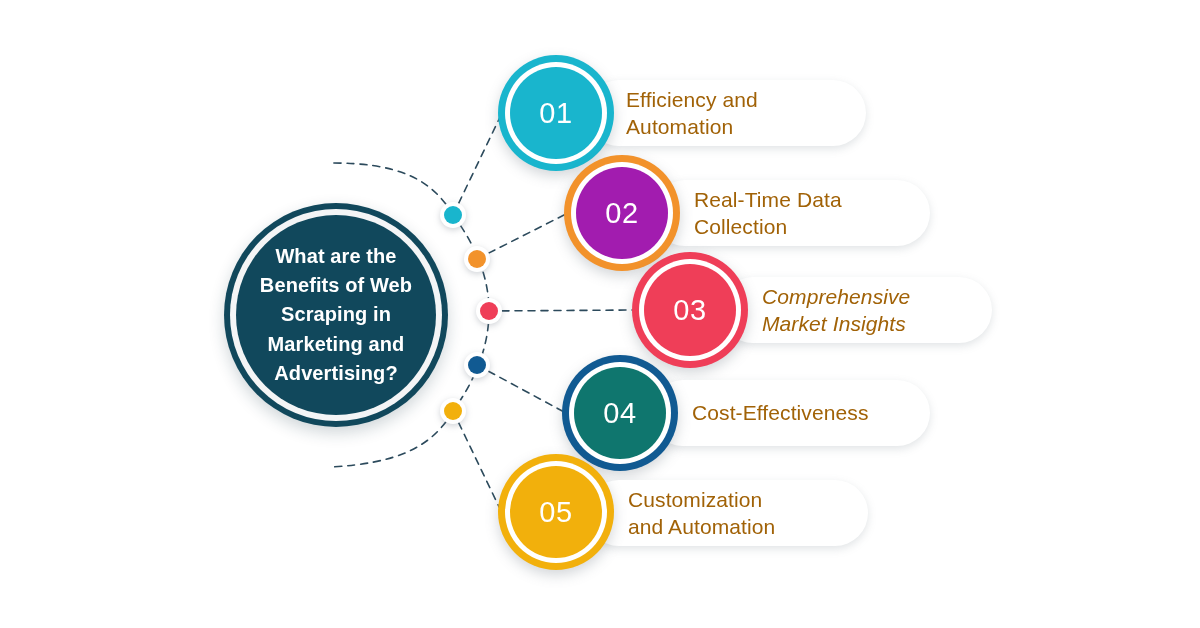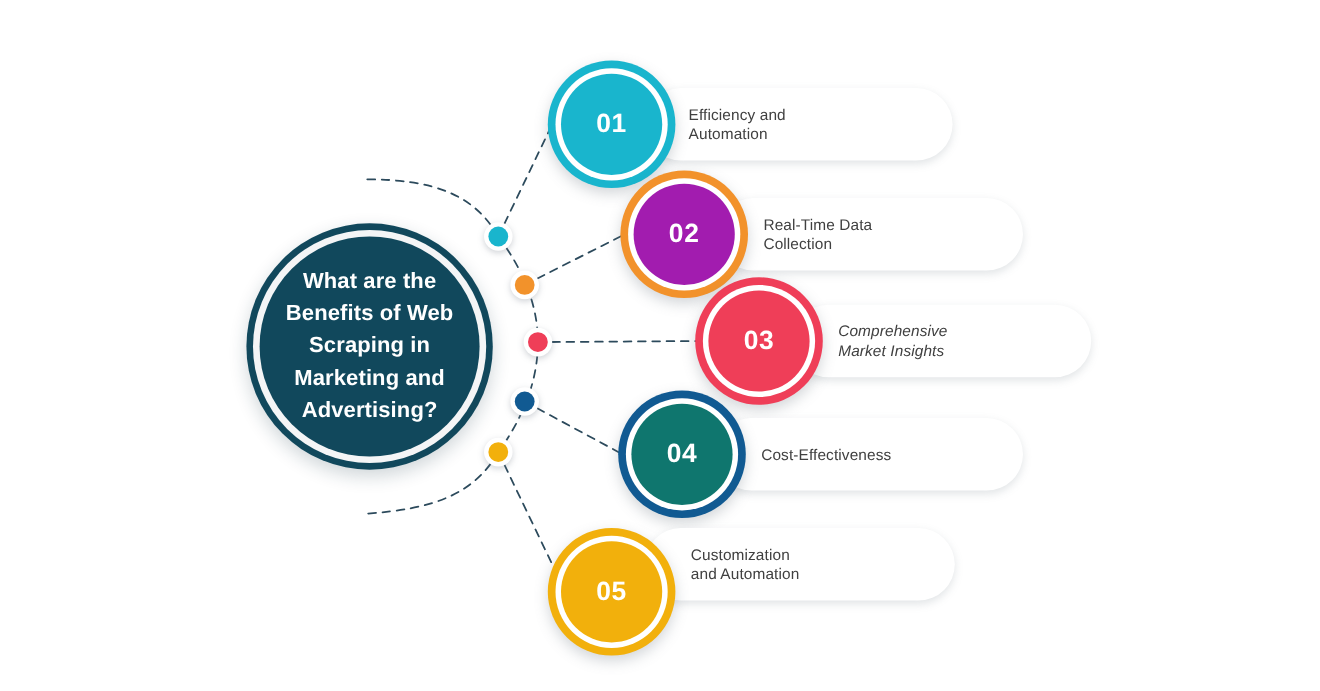--- a/index.html
+++ b/index.html
@@ -50,22 +50,22 @@
     position:absolute;
     height:66px;
     background:#ffffff;
     border-radius:33px;
     box-shadow:0 3px 8px rgba(120,130,140,.22);
   }
   .card-label{
     position:absolute;
     top:50%;
     transform:translateY(-50%);
-    color:#404040;
-    font-size:14px;
+    color:#a16207;
+    font-size:21px;
     font-weight:400;
     line-height:1.30;
     letter-spacing:.1px;
     white-space:pre-line;
   }
 
   .bubble{
     position:absolute;
     width:116px;height:116px;
     border-radius:50%;
@@ -76,22 +76,22 @@
     width:102px;height:102px;border-radius:50%;
     background:#ffffff;
   }
   .bubble-core{
     position:absolute;left:12px;top:12px;
     width:92px;height:92px;border-radius:50%;
     display:flex;align-items:center;justify-content:center;
   }
   .bubble-num{
     color:#ffffff;
-    font-size:24px;
-    font-weight:700;
+    font-size:29px;
+    font-weight:400;
     letter-spacing:.6px;
   }
 
   
   .dot{
     position:absolute;
     width:26px;height:26px;border-radius:50%;
     background:#ffffff;
     box-shadow:0 2px 6px rgba(120,130,140,.35);
   }
@@ -186,21 +186,21 @@
         </div>
         <div class="dot" style="left: 464px; top: 352px;">
           <div class="dot-core" style="background: rgb(17, 90, 146);"></div>
         </div>
       </div>
       <div class="row">
         <div class="card" style="left: 586px; top: 480px; width: 282px;">
           <div class="card-label" style="left: 42px;">Customization
 and Automation</div>
         </div>
-        <div class="bubble" style="left: 498px; top: 480px; background: rgb(242, 176, 12);">
+        <div class="bubble" style="left: 498px; top: 454px; background: rgb(242, 176, 12);">
           <div class="bubble-gap"></div>
           <div class="bubble-core" style="background: rgb(242, 176, 12);">
             <span class="bubble-num">05</span>
           </div>
         </div>
         <div class="dot" style="left: 440px; top: 398px;">
           <div class="dot-core" style="background: rgb(242, 176, 12);"></div>
         </div>
       </div>
     </div>

